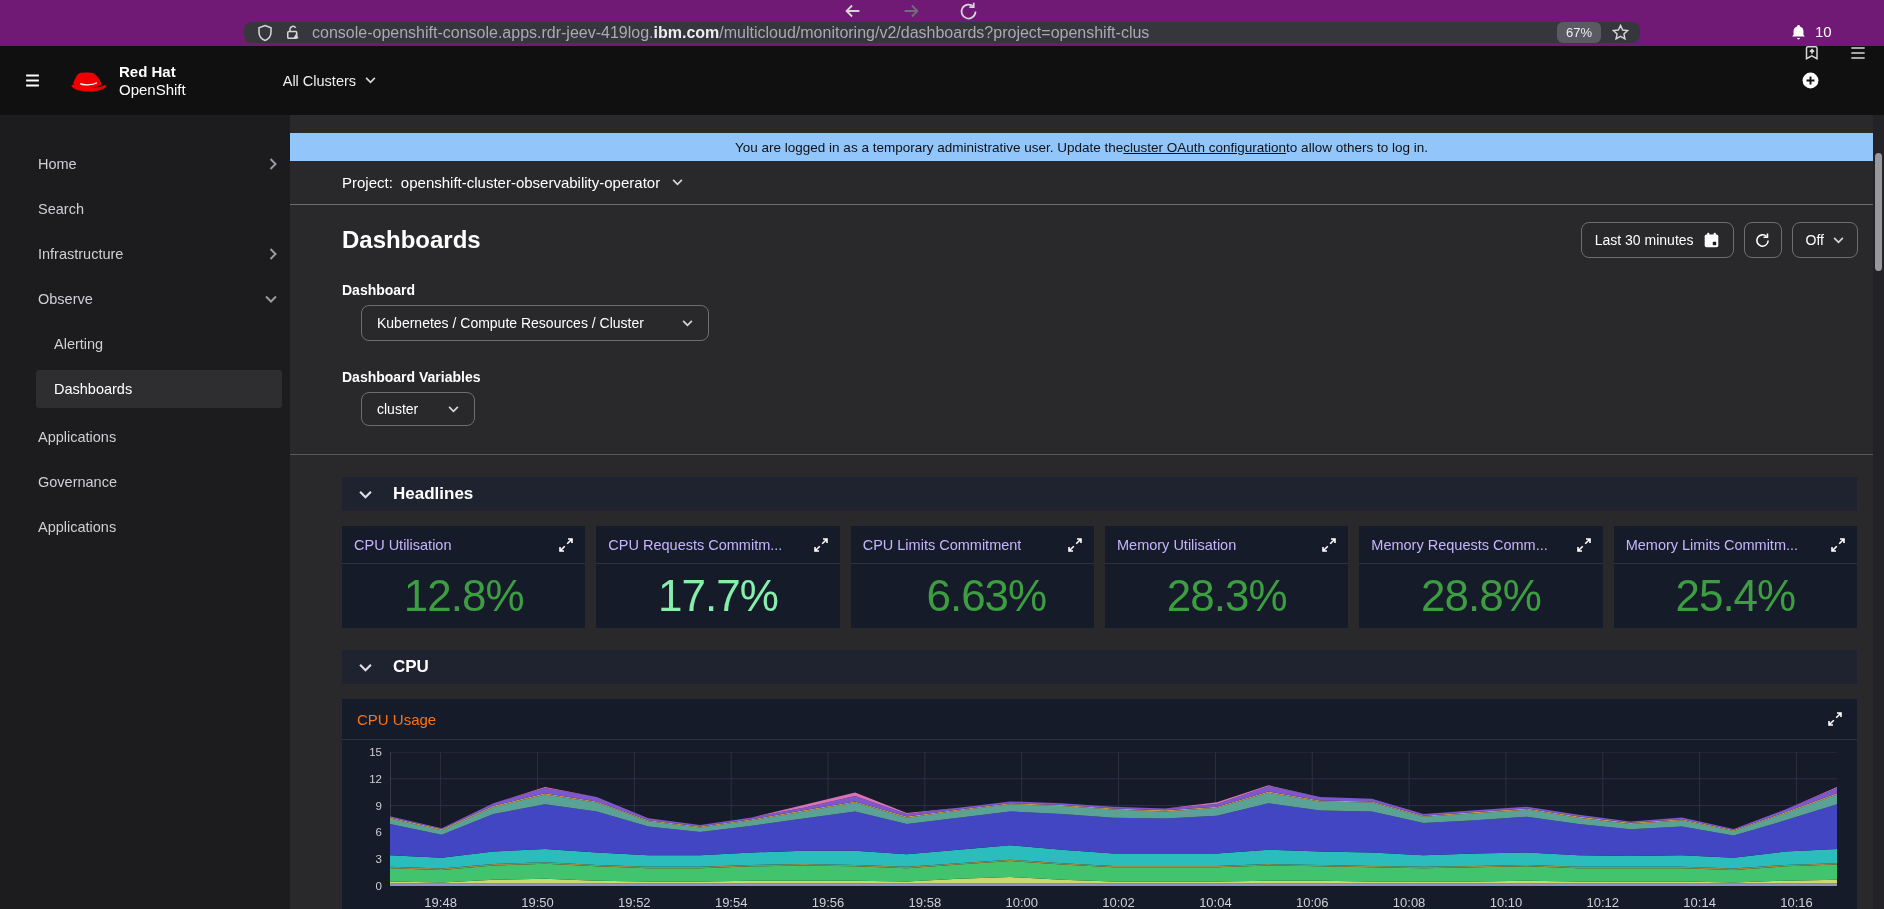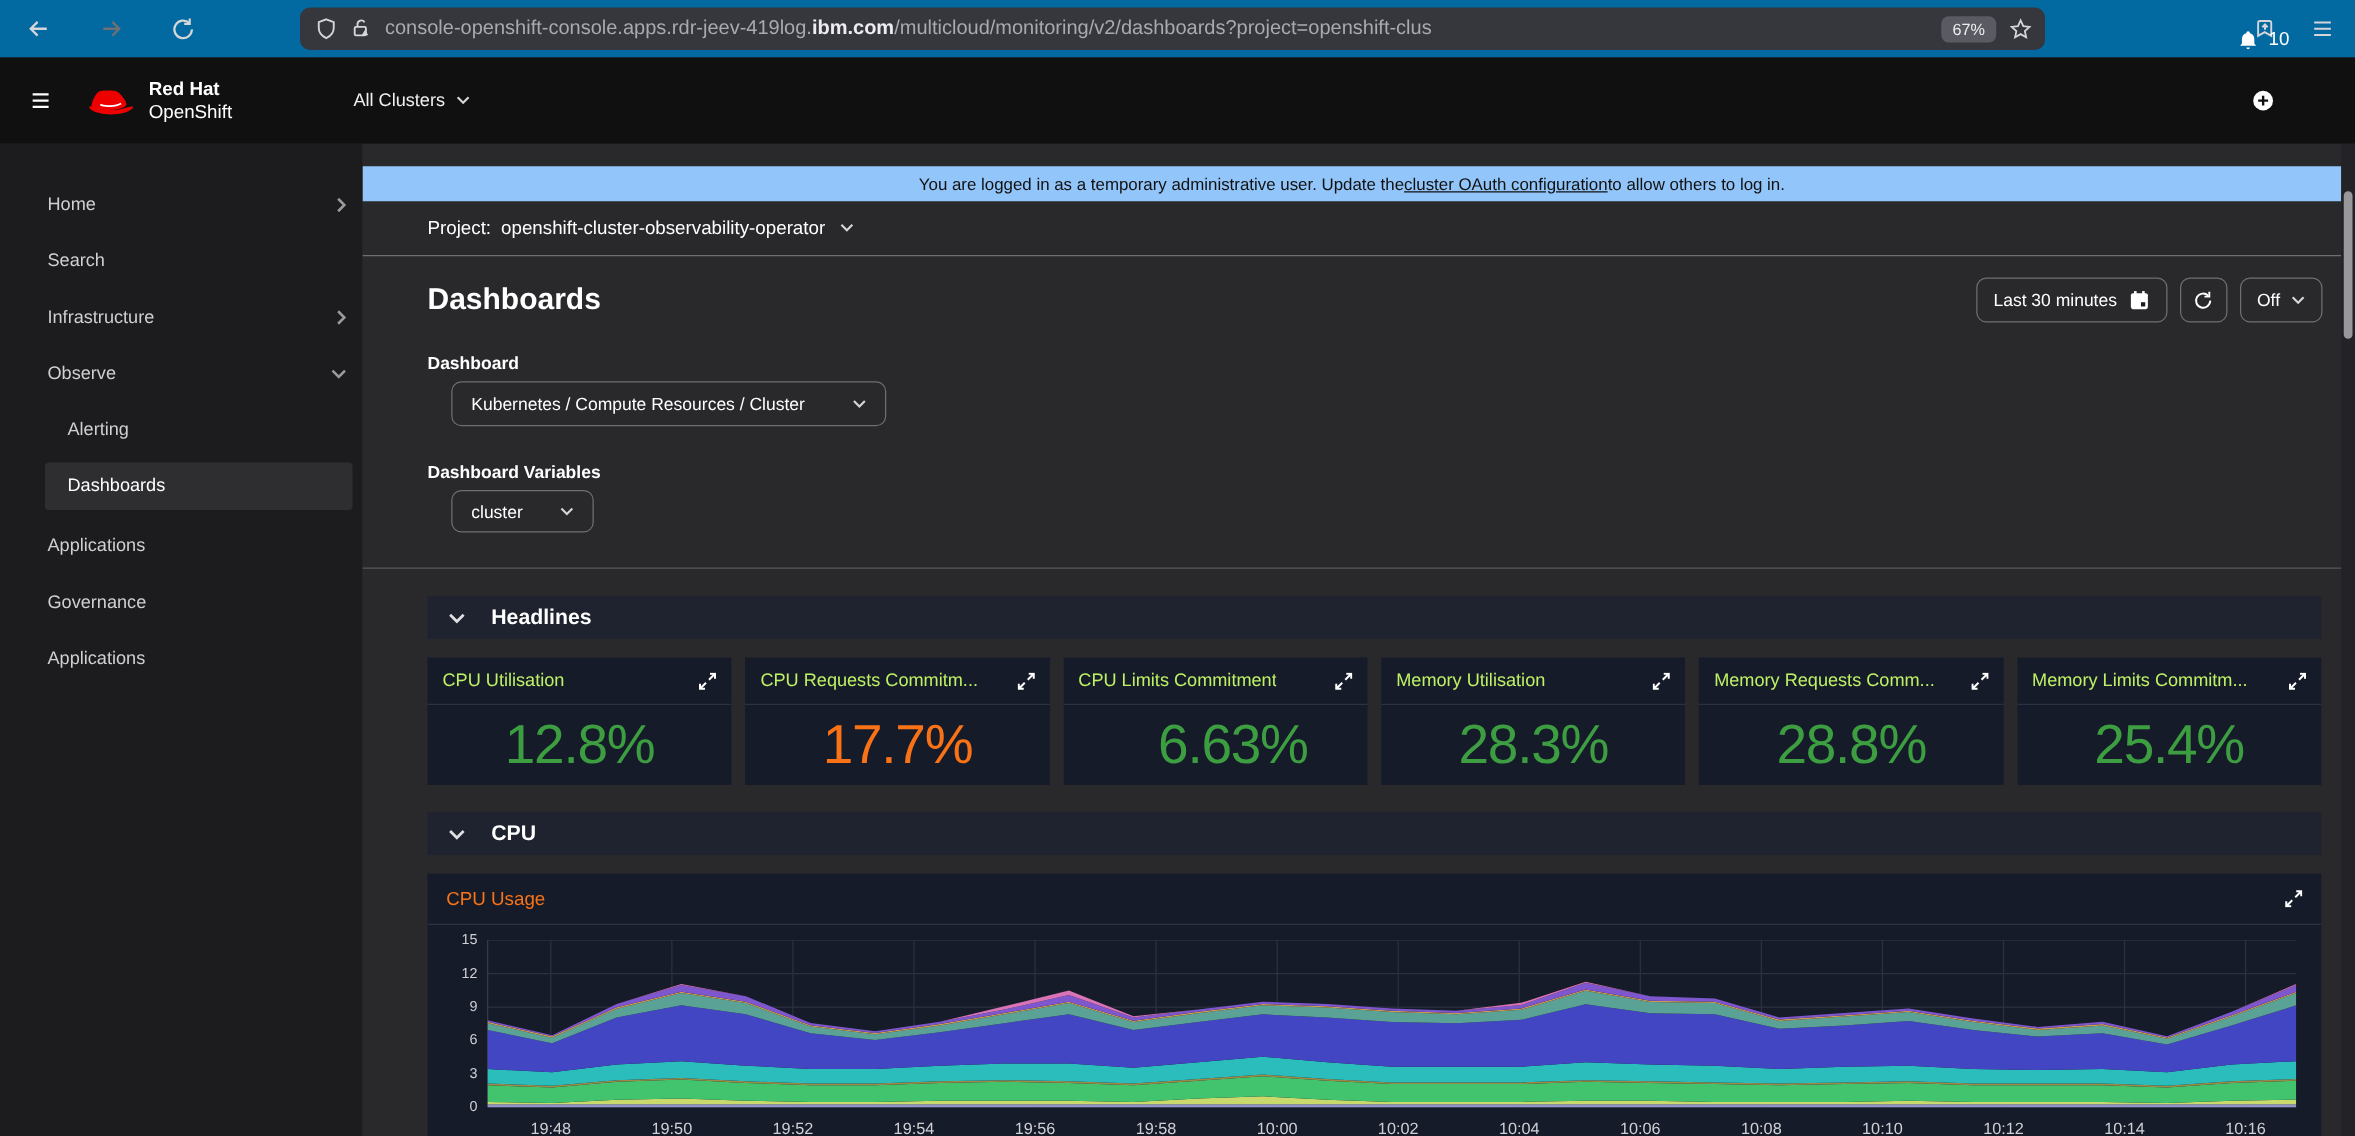--- a/index.html
+++ b/index.html
@@ -5,21 +5,21 @@
   * { box-sizing: border-box; }
   html,body { margin:0; padding:0; }
   body {
     width:1884px; height:909px; overflow:hidden;
     background:#29292c; font-family:"Liberation Sans", sans-serif;
     -webkit-font-smoothing:antialiased;
   }
   svg { display:block; }
 
   
-  .chrome { height:46px; background:#0369a1; display:flex; align-items:center; }
+  .chrome { height:46px; background:#701a75; display:flex; align-items:center;flex-direction:column; }
   .chrome .navbtns { display:flex; align-items:center; gap:36px; padding-left:20px; width:240px; }
   .chrome .icon { color:#d6d6da; }
   .chrome .icon.dim { color:#6f6f75; }
   .urlbar {
     width:1396px; height:34px; background:#36363d; border-radius:8px;
     display:flex; align-items:center; gap:10px; padding:0 10px 0 12px;
   }
   .url-text { flex:1; font-size:16px; color:#a9a9b0; white-space:nowrap; overflow:hidden; }
   .url-text .bold { color:#ececf1; font-weight:700; }
   .zoom-badge { background:#5a5a62; color:#ececf1; font-size:13px; border-radius:6px; padding:3px 9px; }
@@ -81,21 +81,21 @@
   
   .section-bar { margin:22px 27px 0 52px; height:34px; background:#1f2330;
                  display:flex; align-items:center; gap:21px; padding-left:17px;
                  color:#fff; font-weight:700; font-size:17px; cursor:pointer; }
   .section-bar .chev { color:#e0e0e4; }
 
   
   .cards { margin:15px 27px 0 52px; display:grid; grid-template-columns:repeat(6,1fr); gap:11px; }
   .card { background:#161b2a; }
   .card-head { height:38px; display:flex; align-items:center; justify-content:space-between; gap:6px;
-               padding:0 12px; border-bottom:1px solid #2c3242; color:#bef264; font-size:14.5px; }
+               padding:0 12px; border-bottom:1px solid #2c3242; color:#c4b5fd; font-size:14.5px; }
   .card-title { white-space:nowrap; overflow:hidden; }
   .card-value { height:64px; display:flex; align-items:center; justify-content:center;
                 font-size:44px; letter-spacing:-1px; }
 
   
   .panel { margin:15px 27px 0 52px; background:#161b2a; height:300px; }
   .panel-head { height:41px; display:flex; align-items:center; justify-content:space-between;
                 padding:0 15px; border-bottom:1px solid #2c3242; color:#f97316; font-size:15px; }
   .chart-block { position:relative; padding:12px 20px 0 48px; }
   .chart-area { position:relative; height:134px; }
@@ -381,21 +381,21 @@
       </div>
       <div class="card">
         <div class="card-head">
           <span class="card-title">CPU Requests Commitm...</span>
           <span>
               <svg width="14" height="14" viewBox="0 0 14 14" fill="none" stroke="#fff" stroke-width="1.6">
                 <path d="M9 1h4v4M13 1L8.2 5.8M5 13H1V9M1 13l4.8-4.8"></path>
               </svg>
             </span>
         </div>
-        <div class="card-value" style="color: #f97316;">17.7%</div>
+        <div class="card-value" style="color: #86efac;">17.7%</div>
       </div>
       <div class="card">
         <div class="card-head">
           <span class="card-title">CPU Limits Commitment</span>
           <span>
               <svg width="14" height="14" viewBox="0 0 14 14" fill="none" stroke="#fff" stroke-width="1.6">
                 <path d="M9 1h4v4M13 1L8.2 5.8M5 13H1V9M1 13l4.8-4.8"></path>
               </svg>
             </span>
         </div>

